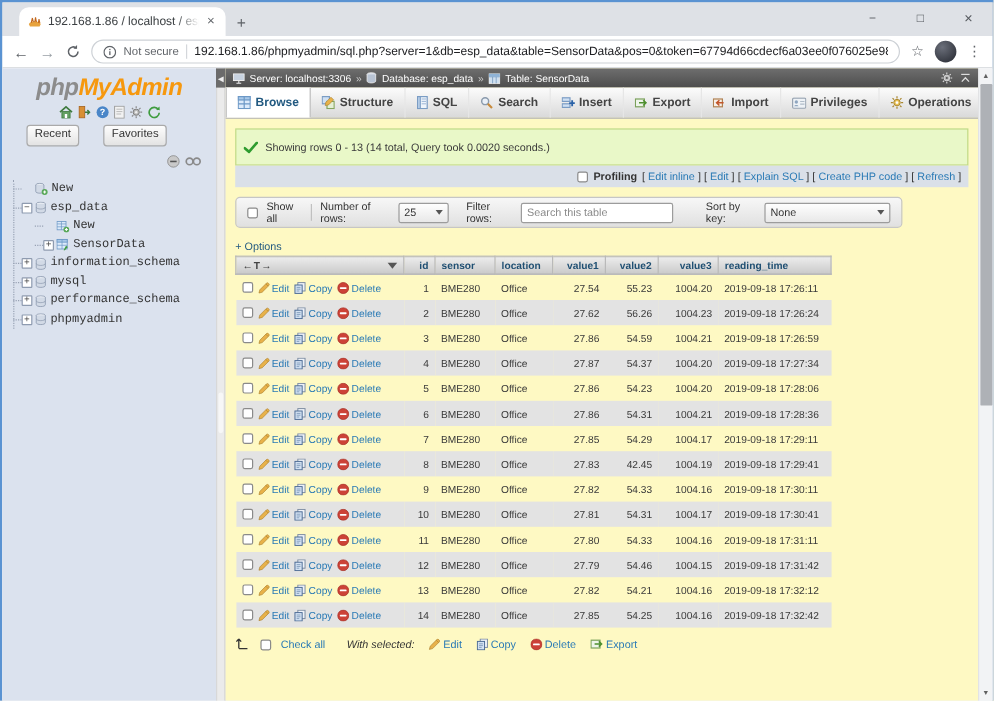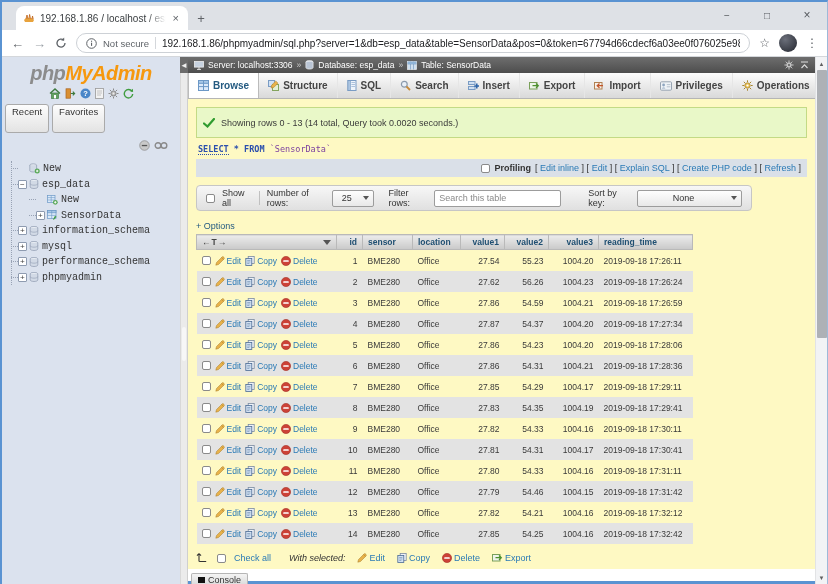--- a/index.html
+++ b/index.html
@@ -34,21 +34,21 @@
   
   .content { flex:1; display:flex; min-height:0; background:#fff; }
 
   
   .sidebar { width:178px; flex:none; background:#dbe2ee; font-size:10px; color:#444; overflow:hidden; }
   .logo { text-align:center; padding-top:5px; font-size:20px; font-weight:bold; font-style:italic; letter-spacing:-0.5px; }
   .logo .php { color:#8c8c8c; }
   .logo .rest { color:#f6980e; }
   .sb-icons { display:flex; justify-content:center; gap:4px; padding:3px 0 4px; align-items:center; }
   .sb-btns { padding:1px 3px; display:flex; gap:3px; }
-  .sb-btn { font-size:9.5px; color:#333; background:linear-gradient(#fdfdfd,#e3e3e3); border:1px solid #aaa; border-radius:3px; padding:1px 6px 15px; }
+  .sb-btn { font-size:9.5px; color:#333; background:linear-gradient(#fdfdfd,#e3e3e3); border:1px solid #aaa; border-radius:3px; padding:1px 6px 4px;margin-left:17px; }
   .sb-tools { display:flex; justify-content:flex-end; gap:4px; padding:6px 12px 4px 0; align-items:center; }
   .tree { margin:6px 0 0 9px; border-left:1px dotted #98a2b4;font-family:Liberation Mono, monospace; }
   .titem { display:flex; align-items:center; height:15.5px; margin-left:-1px; white-space:nowrap; }
   .titem .hline { width:7px; border-top:1px dotted #98a2b4; flex:none; }
   .titem.lvl1 { margin-left:17px; }
   .exp { width:9px; height:9px; border:1px solid #8e9bb0; background:#fff; font-size:8px; line-height:7px; text-align:center; color:#444; flex:none; margin-right:2px; border-radius:1px; }
   .exp.none { visibility:hidden; }
   .ticon { flex:none; margin-right:3px; display:flex; }
   .tlabel { color:#333; }
 
@@ -76,21 +76,21 @@
   .sql-id { color:#7b3f9f; }
   .profiling { height:18px; background:#dae0e8; display:flex; align-items:center; justify-content:flex-end; gap:4px; padding:0 6px; }
   .profiling b { color:#333; }
   .plink { color:#2a7ab5; }
   .pbr { color:#333; }
 
   .cb { width:9px; height:9px; border:1px solid #8a8a8a; background:#fff; border-radius:2px; display:inline-block; flex:none; }
 
   .controls { margin-top:8px; margin-right:55px; height:26px; background:linear-gradient(#f7f7f7,#e0e0e0); border:1px solid #c6c6c6; border-radius:4px; display:flex; align-items:center; gap:7px; padding:0 9px; color:#333; }
   .ctl-div { width:1px; height:14px; background:#c0c0c0; }
-  .fakesel { background:linear-gradient(#fefefe,#e8e8e8); border:1px solid #9c9c9c; border-radius:2px; height:17px; display:flex; align-items:center; padding:0 4px; gap:6px;text-align:center; }
+  .fakesel { background:linear-gradient(#fefefe,#e8e8e8); border:1px solid #9c9c9c; border-radius:2px; height:17px; display:flex; align-items:center; padding:0 4px; gap:6px; }
   .fakesel .v { flex:1; }
   .fakesel .car { width:0; height:0; border-left:3.5px solid transparent; border-right:3.5px solid transparent; border-top:4.5px solid #555; }
   .sel-rows { width:46px; }
   .sel-sort { width:118px; }
   .filter-input { width:132px; height:17px; border:1px solid #9c9c9c; border-radius:2px; font-size:9px; padding:0 4px; color:#333; font-family:"Liberation Sans",sans-serif; }
   .filter-input::placeholder { color:#8a8a8a; }
 
   .options { margin-top:10px; color:#235a81; }
 
   table.grid { border-collapse:collapse; margin-top:3px; table-layout:fixed; }
@@ -481,23 +481,20 @@
       <div class="page">
         <div class="msg">
           <span>
               <svg width="12" height="10" viewBox="0 0 12 10">
                 <path d="M1 5.5L4.5 8.5 11 1" fill="none" stroke="#2f9c2f" stroke-width="2.2" stroke-linecap="round"></path>
               </svg>
             </span>
           <span>Showing rows 0 - 13 (14 total, Query took 0.0020 seconds.)</span>
         </div>
 
-        <div class="sqlrow">
-          <span class="sql-kw link">SELECT</span><span class="sql-kw" style="border:none"> * FROM </span><span class="sql-id">`SensorData`</span>
-        </div>
 
         <div class="profiling">
           <span class="cb"></span>
           <b>Profiling</b>
           <span id="profLinks"><span class="pbr">[</span> <a class="plink">Edit inline</a> <span class="pbr">]</span> <span class="pbr">[</span> <a class="plink">Edit</a> <span class="pbr">]</span> <span class="pbr">[</span> <a class="plink">Explain SQL</a> <span class="pbr">]</span> <span class="pbr">[</span> <a class="plink">Create PHP code</a> <span class="pbr">]</span> <span class="pbr">[</span> <a class="plink">Refresh</a> <span class="pbr">]</span></span>
         </div>
 
         <div class="controls">
           <span class="cb"></span>
           <span>Show all</span>
@@ -798,21 +795,21 @@
                           <circle cx="5" cy="5" r="4.6" fill="none" stroke="#a62e24" stroke-width=".6"></circle>
                           <rect x="2.2" y="4.3" width="5.6" height="1.5" rx=".6" fill="#fff"></rect>
                         </svg>
                       </span>Delete</a>
                   </div>
                 </td>
                 <td class="num">8</td>
                 <td>BME280</td>
                 <td>Office</td>
                 <td class="num">27.83</td>
-                <td class="num">54.35</td>
+                <td class="num">42.45</td>
                 <td class="num">1004.19</td>
                 <td>2019-09-18 17:29:41</td>
               </tr>
               <tr class="odd">
                 <td>
                   <div class="c-act">
                     <span class="cb"></span>
                     <a class="alink"><span>
                         <svg width="10" height="10" viewBox="0 0 10 10">
                           <path d="M.8 9.2l.7-2.7L7 1a1.1 1.1 0 0 1 1.6 0l.4.4a1.1 1.1 0 0 1 0 1.6L3.5 8.5z" fill="#e8b24a" stroke="#a87c2a" stroke-width=".5"></path>
@@ -1049,26 +1046,20 @@
               <a class="alink"><span>
                   <svg width="11" height="11" viewBox="0 0 11 11">
                     <rect x=".5" y="2.5" width="7.5" height="6.5" fill="#eef4ea" stroke="#7aa05a"></rect>
                     <path d="M3.5 5.7h5.5M7 3.5l2.3 2.2L7 7.9" fill="none" stroke="#4e8f2f" stroke-width="1.3"></path>
                   </svg>
                 </span>Export</a>
             </span>
         </div>
       </div>
 
-      <div class="consolebar">
-        <span class="console-tab">
-          <span class="console-sq"></span>
-          <span>Console</span>
-        </span>
-      </div>
     </div>
 
     <div class="scrollbar">
       <div class="sb-arrow">▲</div>
       <div class="sb-thumb"></div>
       <div class="sb-arrow bottom">▼</div>
     </div>
   </div>
 </div>
 

